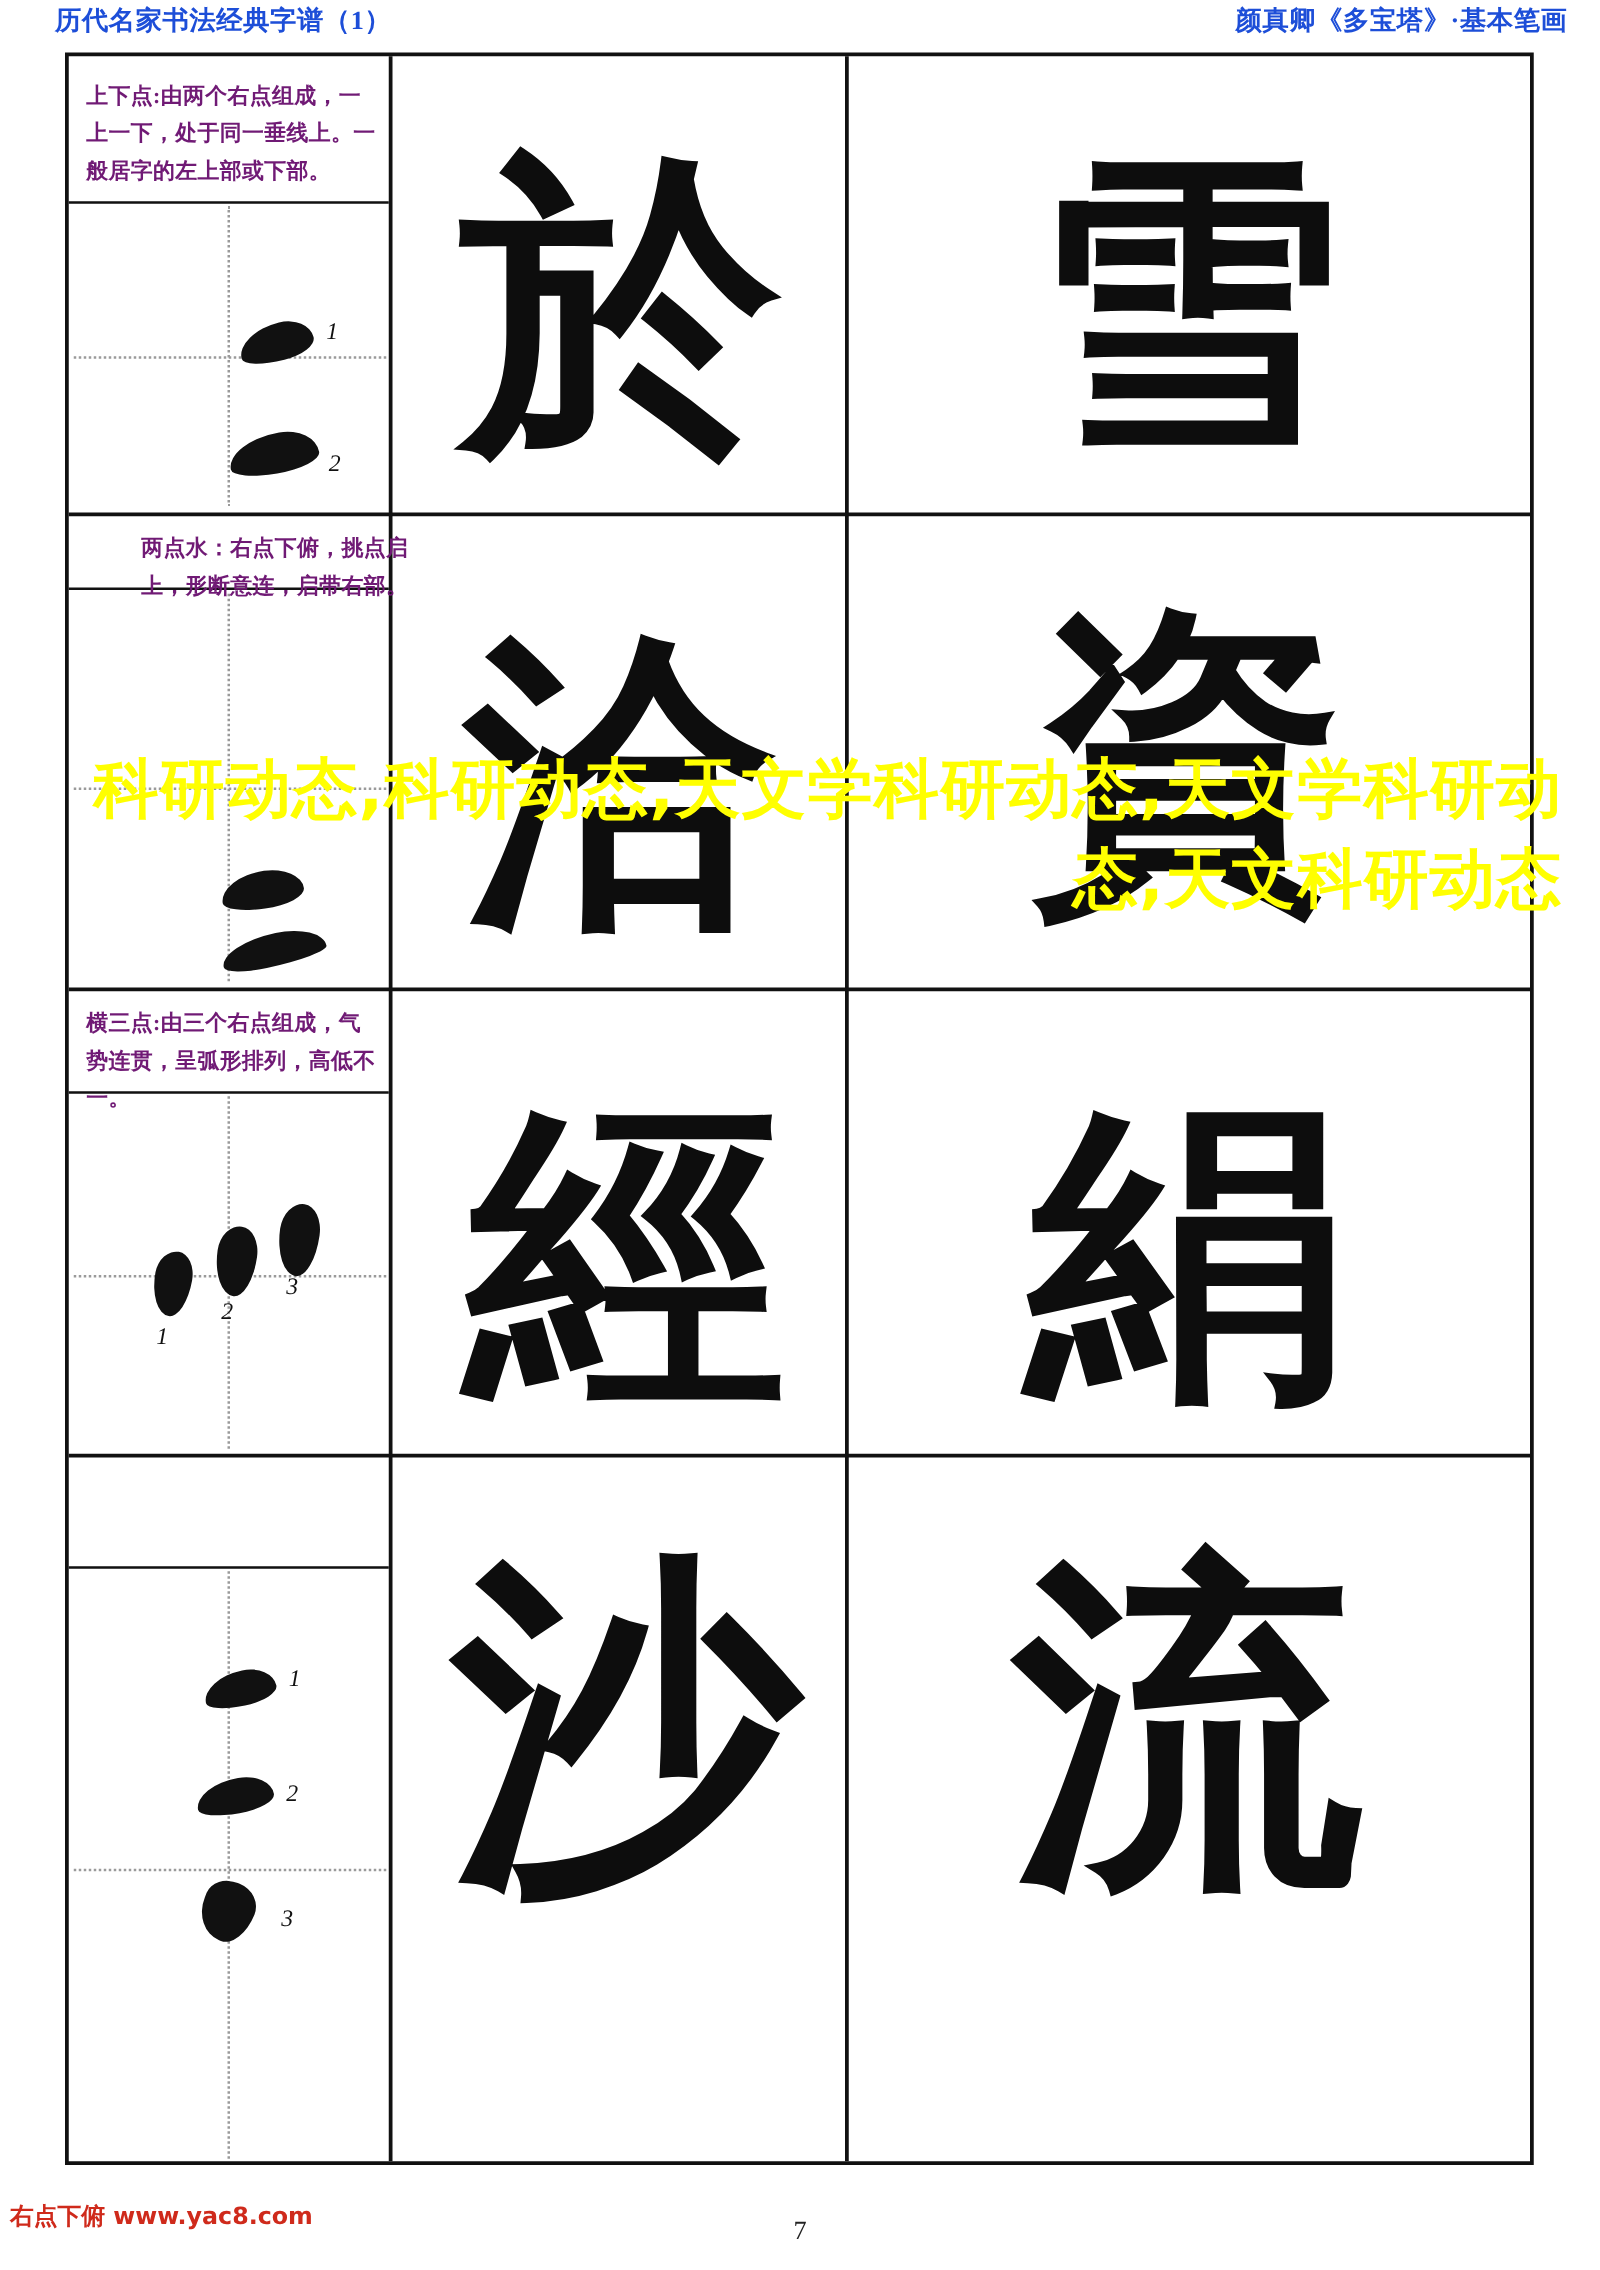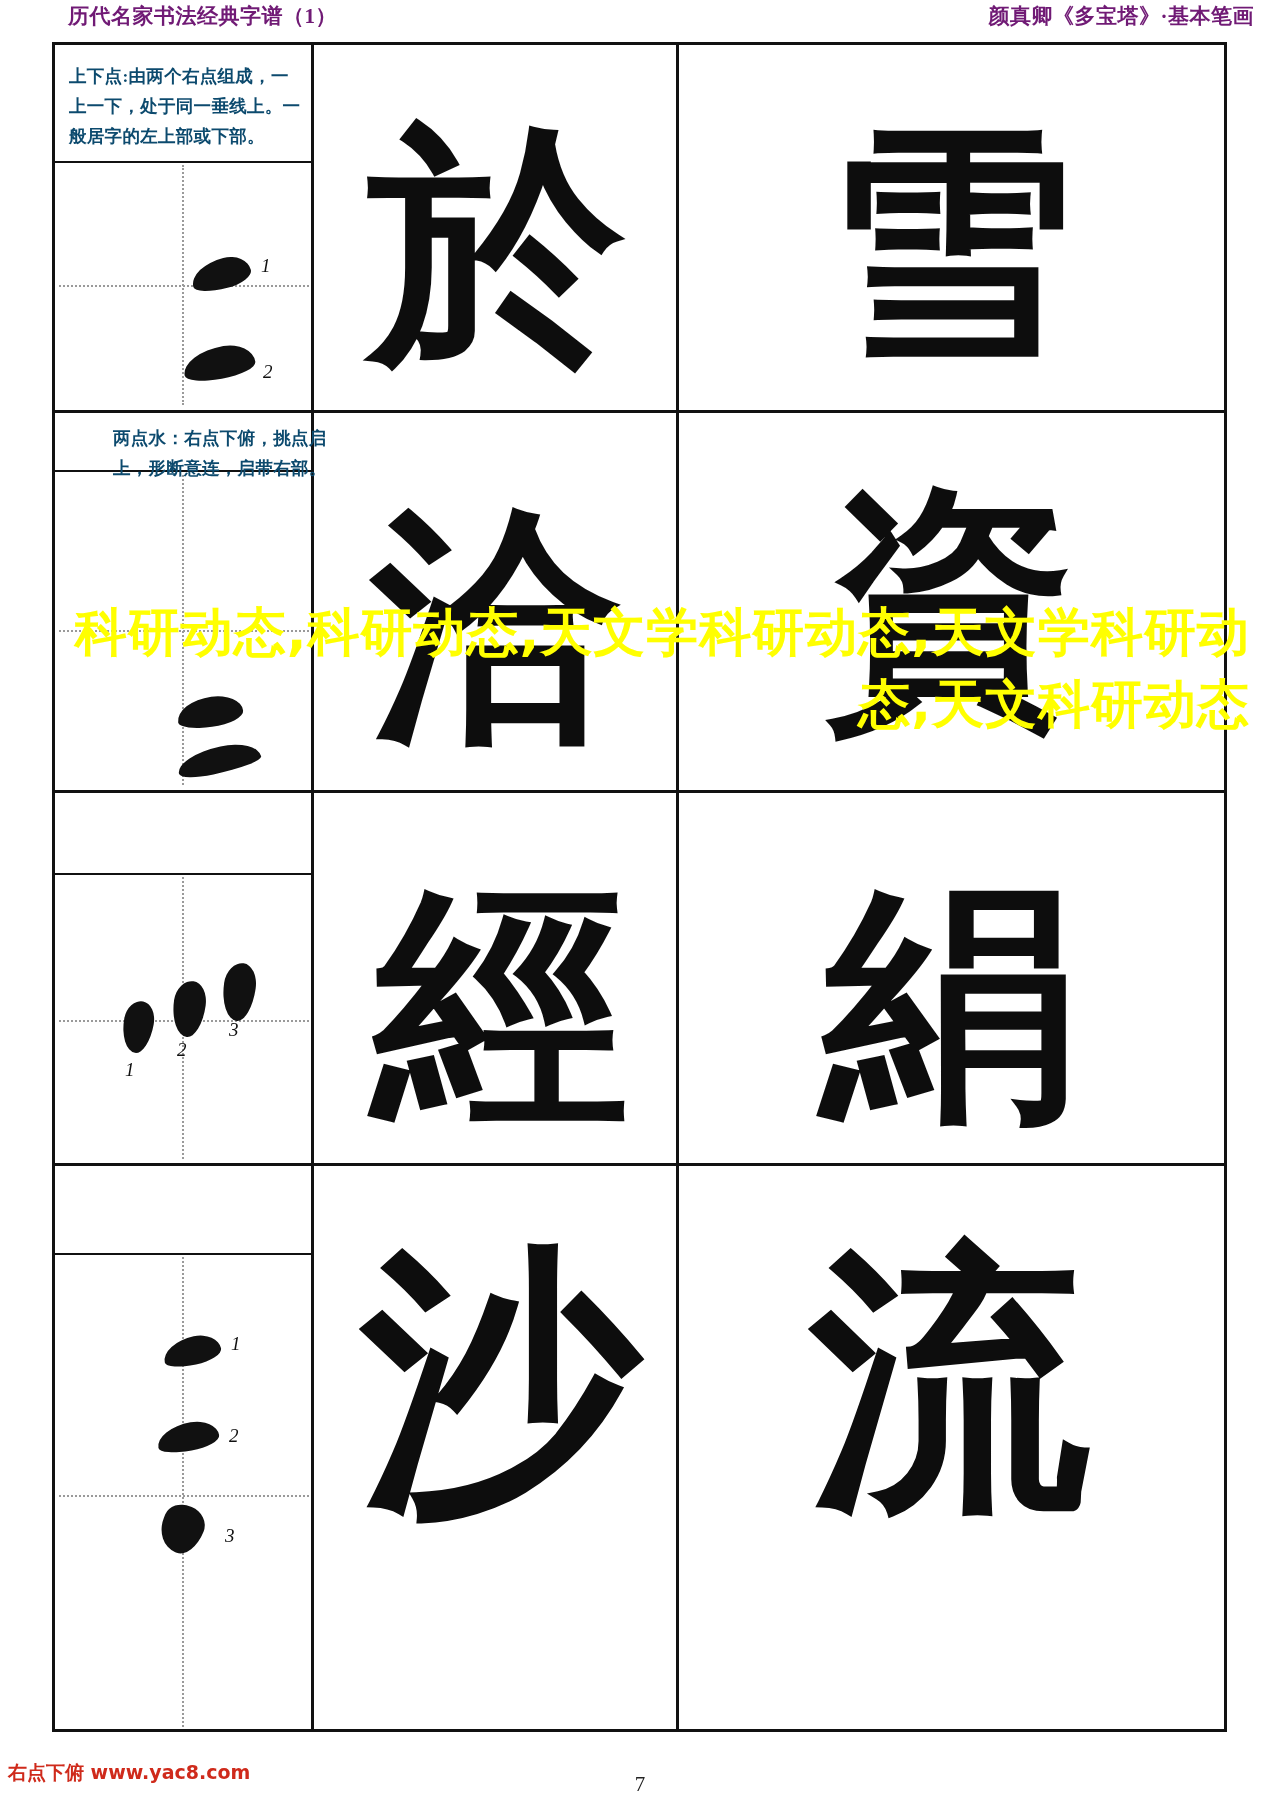--- a/index.html
+++ b/index.html
@@ -23,24 +23,23 @@
     width: 1280px;
     height: 36px;
     box-sizing: border-box;
     padding: 4px 30px 0 42px;
   }
   .header-left, .header-right {
     position: absolute;
     top: 2px;
     font-weight: bold;
     font-size: 21px;
-    color: #701a75;
+    color: #1d4ed8;
     letter-spacing: 0.5px;
     white-space: nowrap;
-    margin-left: 24px;
   }
   .header-left { left: 44px; }
   .header-right { right: 26px; }
 
   
   .sheet {
     position: absolute;
     left: 52px;
     top: 42px;
     width: 1175px;
@@ -106,21 +105,21 @@
   }
 
   
   .caption {
     position: absolute;
     left: 14px;
     width: 232px;
     font-family: "Liberation Serif", "DejaVu Serif", serif;
     font-size: 17.5px;
     line-height: 30px;
-    color: #0c4a6e;
+    color: #701a75;
     font-weight: bold;
     letter-spacing: 0.3px;
   }
 
   
   .brush {
     position: absolute;
     font-family: "DejaVu Serif", "Liberation Serif", serif;
     font-weight: bold;
     color: #0d0d0d;
@@ -236,20 +235,21 @@
   <div class="stroke-mark" style="left:100px; top:640px; width:140px; height:70px;">
     <div class="blob" style="left:22px; top:12px; width:66px; height:30px; border-radius:55% 45% 50% 50% / 70% 60% 40% 30%; transform:rotate(-8deg);"></div>
   </div>
   <div class="stroke-mark" style="left:92px; top:690px; width:150px; height:70px;">
     <div class="blob" style="left:30px; top:12px; width:84px; height:26px; border-radius:55% 45% 60% 40% / 70% 70% 30% 30%; transform:rotate(-12deg);"></div>
   </div>
 
   <div class="brush" style="left:276px; width:330px; top:455px; font-size:250px;">洽</div>
   <div class="brush" style="left:645px; width:500px; top:435px; font-size:250px;">資</div>
 
+  <div class="caption" style="top:758px;">横三点:由三个右点组成，气势连贯，呈弧形排列，高低不一。</div>
 
   <div class="stroke-mark" style="left:62px; top:948px; width:50px; height:100px;">
     <div class="blob" style="left:6px; top:8px; width:30px; height:52px; border-radius:52% 48% 45% 55% / 38% 40% 60% 62%; transform:rotate(10deg);"></div>
     <div class="num" style="left:8px; top:66px;">1</div>
   </div>
   <div class="stroke-mark" style="left:112px; top:930px; width:50px; height:108px;">
     <div class="blob" style="left:6px; top:6px; width:32px; height:56px; border-radius:52% 48% 45% 55% / 38% 40% 60% 62%; transform:rotate(8deg);"></div>
     <div class="num" style="left:10px; top:64px;">2</div>
   </div>
   <div class="stroke-mark" style="left:162px; top:912px; width:54px; height:108px;">

